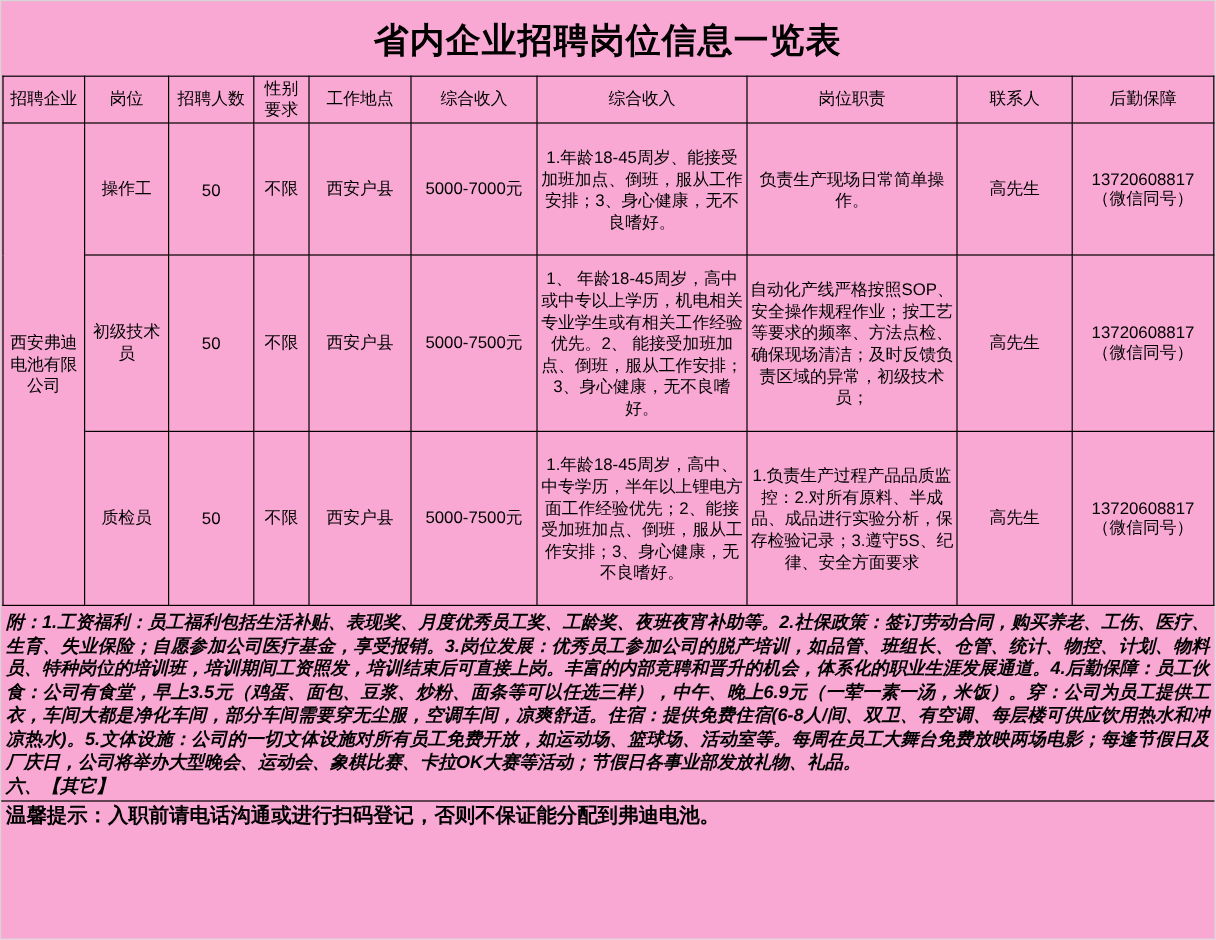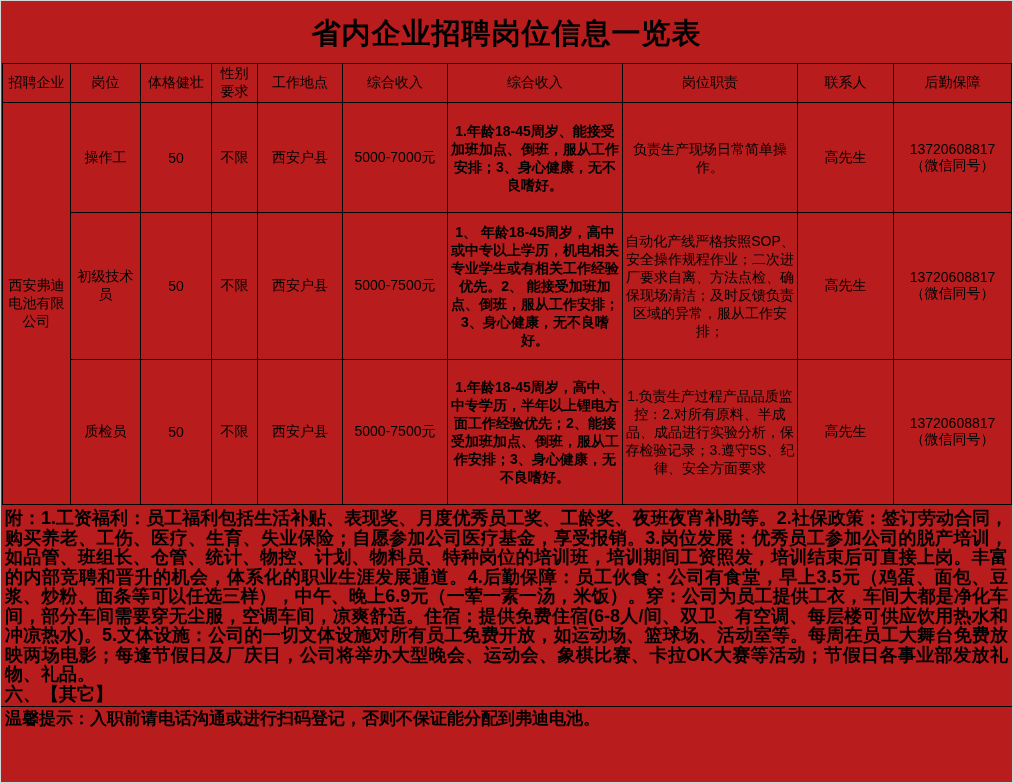--- a/index.html
+++ b/index.html
@@ -7,21 +7,21 @@
     width:1013px; height:783px;
     background:#ffffff;
     font-family:"Liberation Sans", sans-serif;
     color:#000;
     overflow:hidden;
   }
   .page {
     box-sizing:border-box;
     width:1013px; height:783px;
     border:1px solid #d6d6d6;
-    background:#b91c1c;
+    background:#f9a8d4;
   }
   .title {
     margin:0;
     padding:13px 0 9px 0;
     text-align:center;
     font-size:29px;
     font-weight:bold;
     letter-spacing:1px;
   }
   table.jobs {
@@ -46,28 +46,28 @@
   tr.r2 { height:147px; }
   tr.r3 { height:145px; }
   .pre { white-space:pre-line; }
   td.longtext {
     font-size:13px;
     line-height:18px;
   }
   td.reqcell {
     text-align:left;
     padding:2px 3px;
-    font-weight:bold;
   }
   .notes {
     padding:4px 4px 0 4px;
-    font-size:18px;
+    font-size:15px;
     font-weight:bold;
     line-height:19.5px;
     text-align:justify;
+    font-style:italic;
   }
   .notes p { margin:0; }
   .tip {
     margin-top:2px;
     border-top:1px solid #000;
     padding:2px 4px 2px 4px;
     font-size:17px;
     font-weight:bold;
     line-height:19.5px;
   }
@@ -89,21 +89,21 @@
         <col style="width:105px">
       <col style="width:175px">
         <col style="width:175px">
         <col style="width:96px">
       <col style="width:118px">
     </colgroup>
     <thead>
       <tr>
         <th>招聘企业</th>
         <th>岗位</th>
-        <th>体格健壮</th>
+        <th>招聘人数</th>
         <th class="pre">性别
 要求</th>
         <th>工作地点</th>
         <th>综合收入</th>
         <th>综合收入</th>
         <th>岗位职责</th>
         <th>联系人</th>
         <th>后勤保障</th>
       </tr>
     </thead>
@@ -121,21 +121,21 @@
         <td class="pre">13720608817
 （微信同号）</td>
       </tr>
       <tr class="r2">
         <td>初级技术员</td>
         <td>50</td>
         <td>不限</td>
         <td>西安户县</td>
         <td>5000-7500元</td>
         <td class="longtext reqcell">1、 年龄18-45周岁，高中或中专以上学历，机电相关专业学生或有相关工作经验优先。2、 能接受加班加点、倒班，服从工作安排；3、身心健康，无不良嗜好。</td>
-        <td class="longtext">自动化产线严格按照SOP、安全操作规程作业；二次进厂要求自离、方法点检、确保现场清洁；及时反馈负责区域的异常，服从工作安排；</td>
+        <td class="longtext">自动化产线严格按照SOP、安全操作规程作业；按工艺等要求的频率、方法点检、确保现场清洁；及时反馈负责区域的异常，初级技术员；</td>
         <td>高先生</td>
         <td class="pre">13720608817
 （微信同号）</td>
       </tr>
       <tr class="r3">
         <td>质检员</td>
         <td>50</td>
         <td>不限</td>
         <td>西安户县</td>
         <td>5000-7500元</td>

